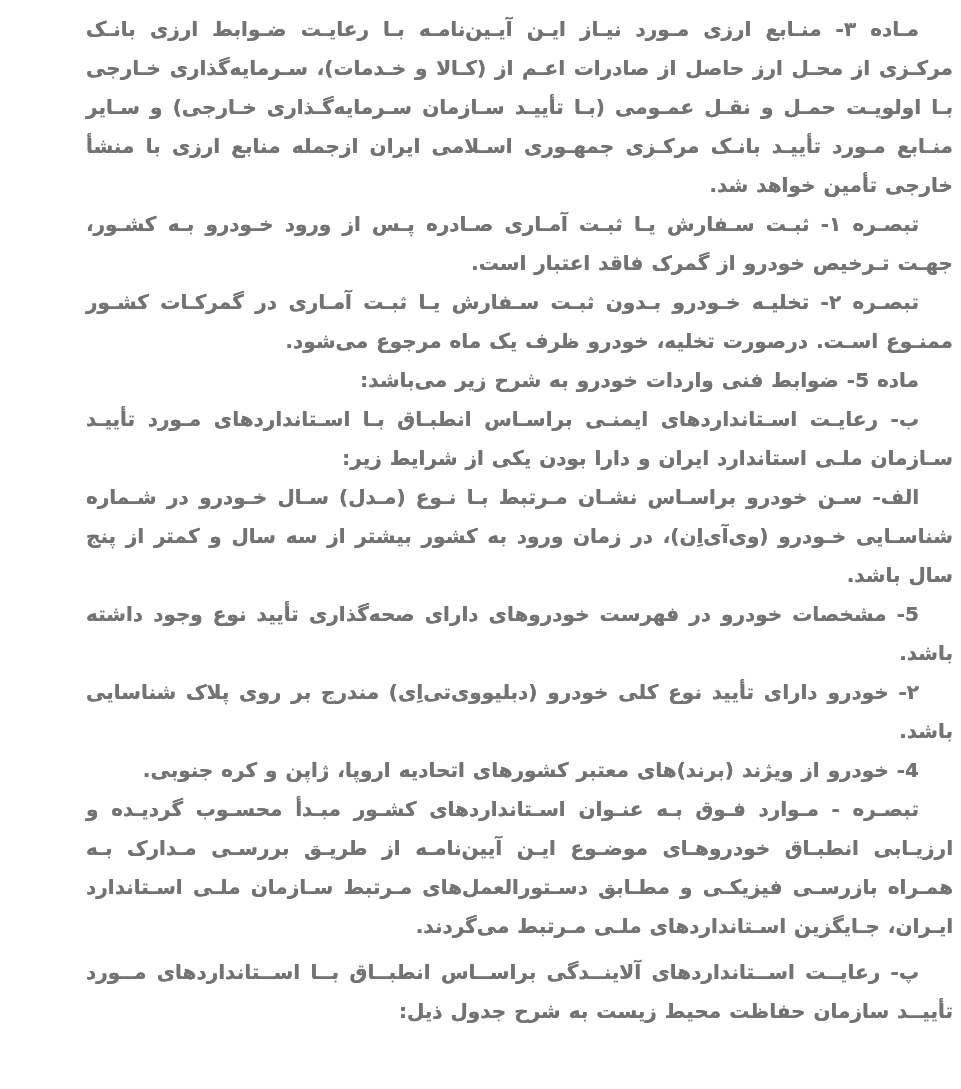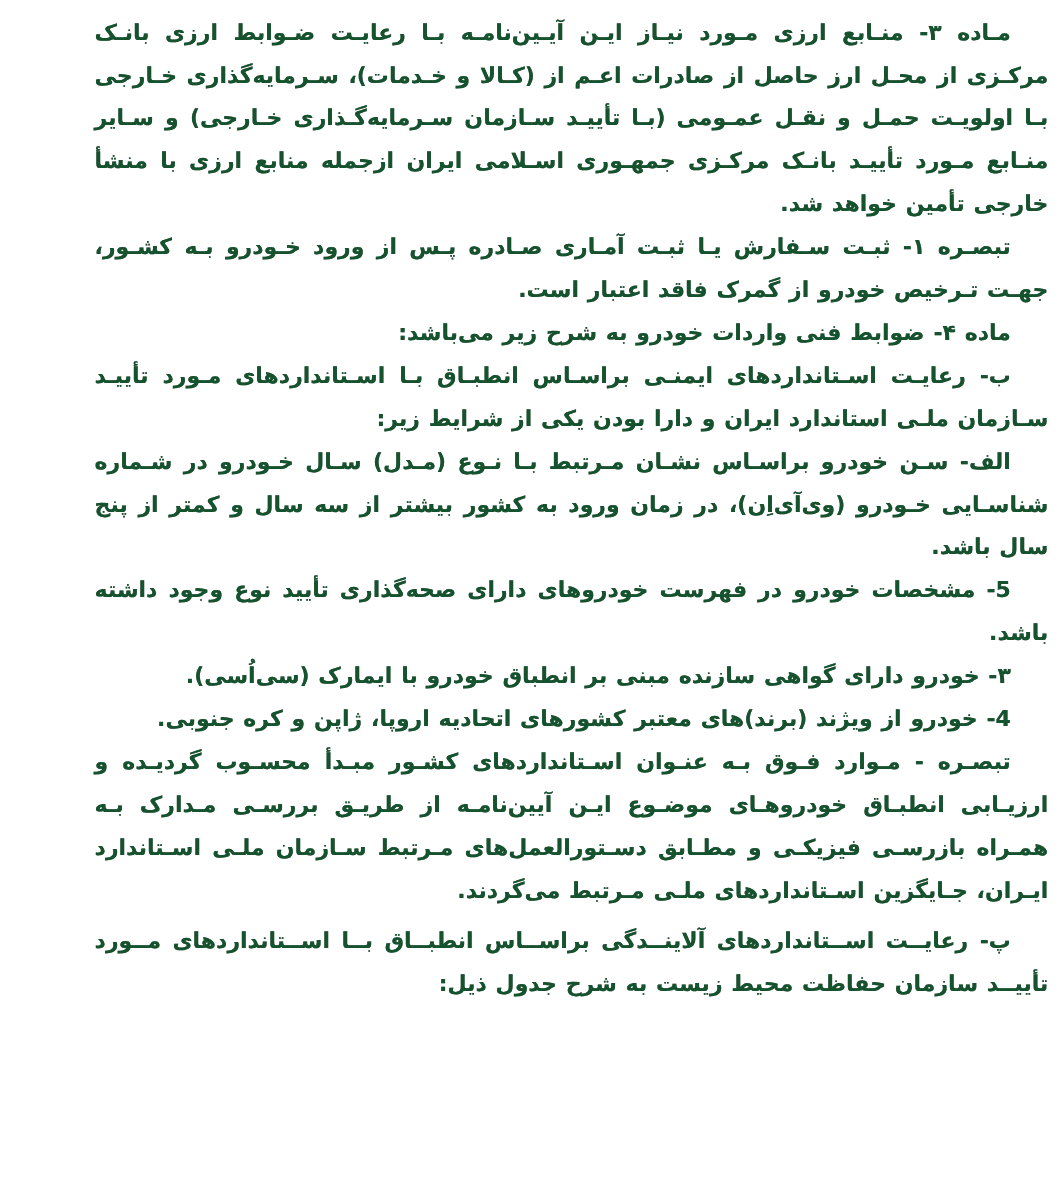--- a/index.html
+++ b/index.html
@@ -23,35 +23,36 @@
     padding: 10px 8px 0 86px;
   }
   .para {
     margin: 0;
     font-size: 20px;
     font-weight: 700;
     line-height: 39px;
     text-align: justify;
     text-indent: 34px;
     word-spacing: 1px;
-    color: #14532d;
+    color: #737373;
     
     text-shadow: 0 0 0.4px rgba(0,0,0,0.55);
   }
   .para.gap-before {
     margin-top: 7px;
   }
 </style>
 </head>
 <body>
 
 <div class="page">
   <p class="para">مـاده ۳- منـابع ارزی مـورد نیـاز ایـن آیـین‌نامـه بـا رعایـت ضـوابط ارزی بانـک مرکـزی از محـل ارز حاصل از صادرات اعـم از (کـالا و خـدمات)، سـرمایه‌گذاری خـارجی بـا اولویـت حمـل و نقـل عمـومی (بـا تأییـد سـازمان سـرمایه‌گـذاری خـارجی) و سـایر منـابع مـورد تأییـد بانـک مرکـزی جمهـوری اسـلامی ایران ازجمله منابع ارزی با منشأ خارجی تأمین خواهد شد.</p>
   <p class="para">تبصـره ۱- ثبـت سـفارش یـا ثبـت آمـاری صـادره پـس از ورود خـودرو بـه کشـور، جهـت تـرخیص خودرو از گمرک فاقد اعتبار است.</p>
-  <p class="para">ماده ۴- ضوابط فنی واردات خودرو به شرح زیر می‌باشد:</p>
+  <p class="para">تبصـره ۲- تخلیـه خـودرو بـدون ثبـت سـفارش یـا ثبـت آمـاری در گمرکـات کشـور ممنـوع اسـت. درصورت تخلیه، خودرو ظرف یک ماه مرجوع می‌شود.</p>
+  <p class="para">ماده 5- ضوابط فنی واردات خودرو به شرح زیر می‌باشد:</p>
   <p class="para">ب- رعایـت اسـتانداردهای ایمنـی براسـاس انطبـاق بـا اسـتانداردهای مـورد تأییـد سـازمان ملـی استاندارد ایران و دارا بودن یکی از شرایط زیر:</p>
   <p class="para">الف- سـن خودرو براسـاس نشـان مـرتبط بـا نـوع (مـدل) سـال خـودرو در شـماره شناسـایی خـودرو (وی‌آی‌اِن)، در زمان ورود به کشور بیشتر از سه سال و کمتر از پنج سال باشد.</p>
   <p class="para">5- مشخصات خودرو در فهرست خودروهای دارای صحه‌گذاری تأیید نوع وجود داشته باشد.</p>
-  <p class="para">۳- خودرو دارای گواهی سازنده مبنی بر انطباق خودرو با ایمارک (سی‌اُسی).</p>
+  <p class="para">۲- خودرو دارای تأیید نوع کلی خودرو (دبلیووی‌تی‌اِی) مندرج بر روی پلاک شناسایی باشد.</p>
   <p class="para">4- خودرو از ویژند (برند)های معتبر کشورهای اتحادیه اروپا، ژاپن و کره جنوبی.</p>
   <p class="para">تبصـره - مـوارد فـوق بـه عنـوان اسـتانداردهای کشـور مبـدأ محسـوب گردیـده و ارزیـابی انطبـاق خودروهـای موضـوع ایـن آیین‌نامـه از طریـق بررسـی مـدارک بـه همـراه بازرسـی فیزیکـی و مطـابق دسـتورالعمل‌های مـرتبط سـازمان ملـی اسـتاندارد ایـران، جـایگزین اسـتانداردهای ملـی مـرتبط می‌گردند.</p>
   <p class="para gap-before">پ- رعایــت اســتانداردهای آلاینــدگی براســاس انطبــاق بــا اســتانداردهای مــورد تأییــد سازمان حفاظت محیط زیست به شرح جدول ذیل:</p>
 </div>
 
 </body></html>

